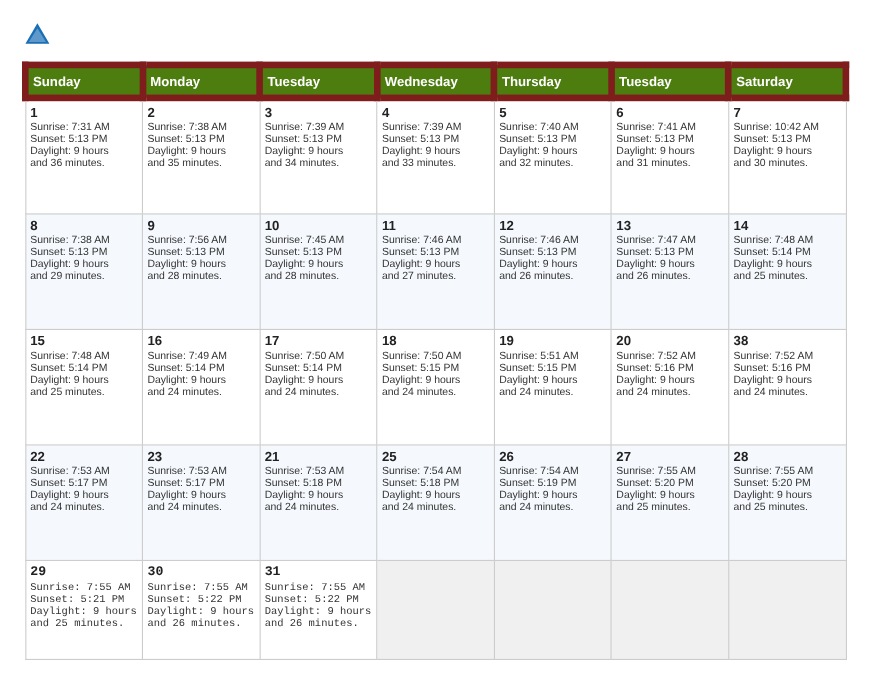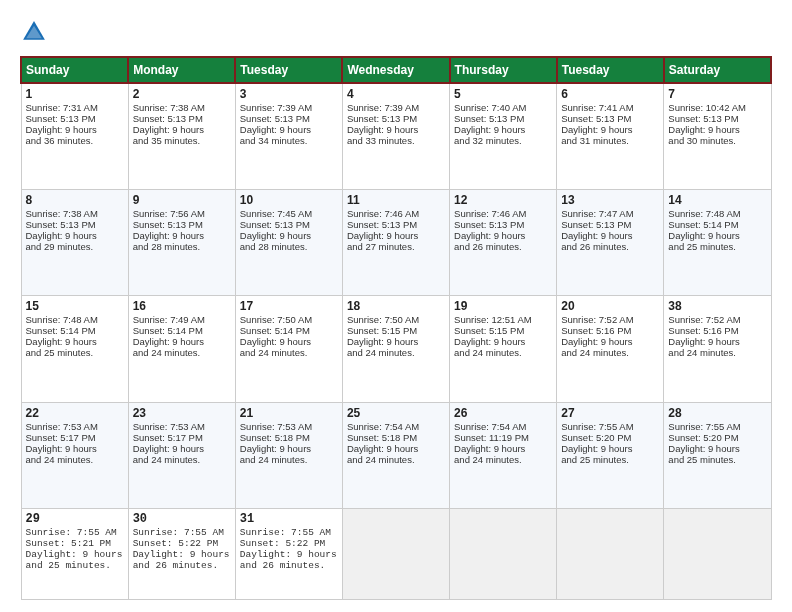--- a/index.html
+++ b/index.html
@@ -51,27 +51,27 @@
       font-size: 14px;
       color: #444;
     }
     .calendar {
       flex: 1;
       border-collapse: collapse;
       width: 100%;
       table-layout: fixed;
     }
     .calendar th {
-      background: #15803d;
+      background: #4d7c0f;
       color: #fff;
       font-size: 12px;
       font-weight: bold;
       padding: 5px 4px;
       text-align: left;
-      border: 2px solid #7f1d1d;
+      border: 6px solid #7f1d1d;
     }
     .calendar td {
       vertical-align: top;
       border: 1px solid #ccc;
       padding: 3px 4px;
       font-size: 9.5px;
       color: #333;
       background: #fff;
       height: 82px;
     }
@@ -253,21 +253,21 @@
           </td>
           <td>
             <span class="day-num">18</span>
             <div>Sunrise: 7:50 AM</div>
             <div>Sunset: 5:15 PM</div>
             <div>Daylight: 9 hours</div>
             <div>and 24 minutes.</div>
           </td>
           <td>
             <span class="day-num">19</span>
-            <div>Sunrise: 12:51 AM</div>
+            <div>Sunrise: 5:51 AM</div>
             <div>Sunset: 5:15 PM</div>
             <div>Daylight: 9 hours</div>
             <div>and 24 minutes.</div>
           </td>
           <td>
             <span class="day-num">20</span>
             <div>Sunrise: 7:52 AM</div>
             <div>Sunset: 5:16 PM</div>
             <div>Daylight: 9 hours</div>
             <div>and 24 minutes.</div>
@@ -305,21 +305,21 @@
           <td>
             <span class="day-num">25</span>
             <div>Sunrise: 7:54 AM</div>
             <div>Sunset: 5:18 PM</div>
             <div>Daylight: 9 hours</div>
             <div>and 24 minutes.</div>
           </td>
           <td>
             <span class="day-num">26</span>
             <div>Sunrise: 7:54 AM</div>
-            <div>Sunset: 11:19 PM</div>
+            <div>Sunset: 5:19 PM</div>
             <div>Daylight: 9 hours</div>
             <div>and 24 minutes.</div>
           </td>
           <td>
             <span class="day-num">27</span>
             <div>Sunrise: 7:55 AM</div>
             <div>Sunset: 5:20 PM</div>
             <div>Daylight: 9 hours</div>
             <div>and 25 minutes.</div>
           </td>

